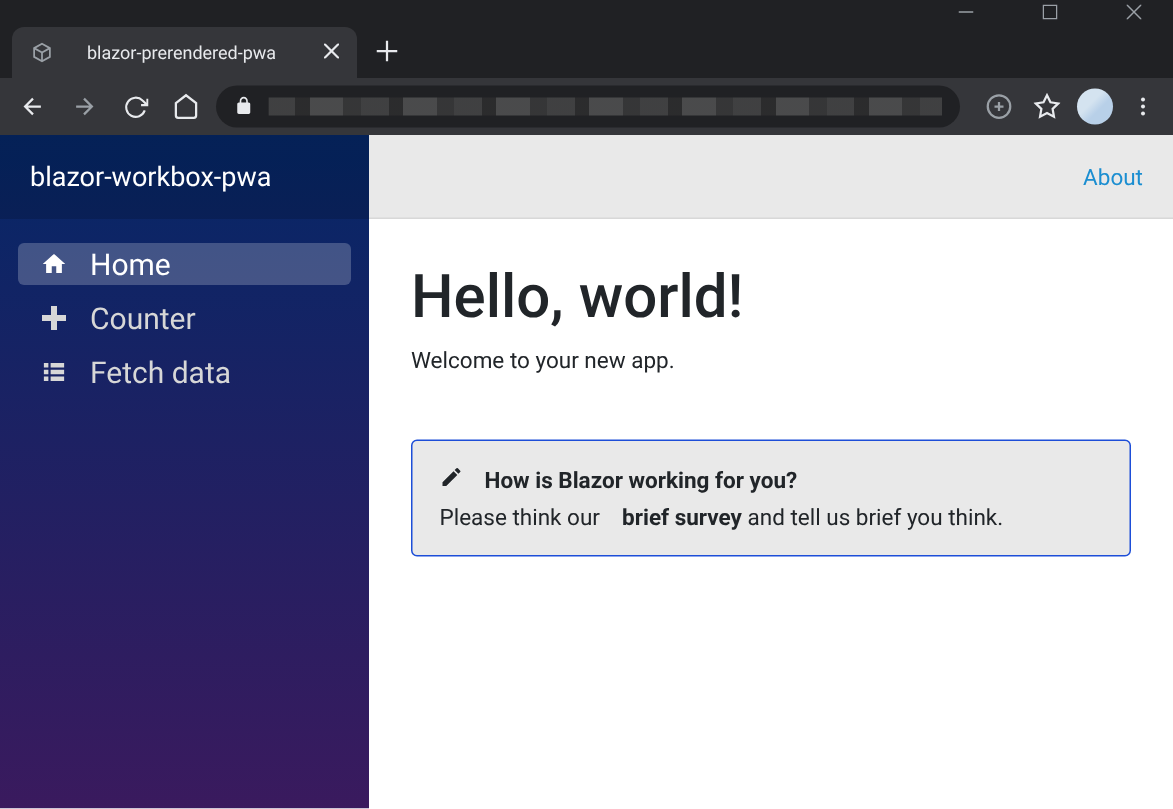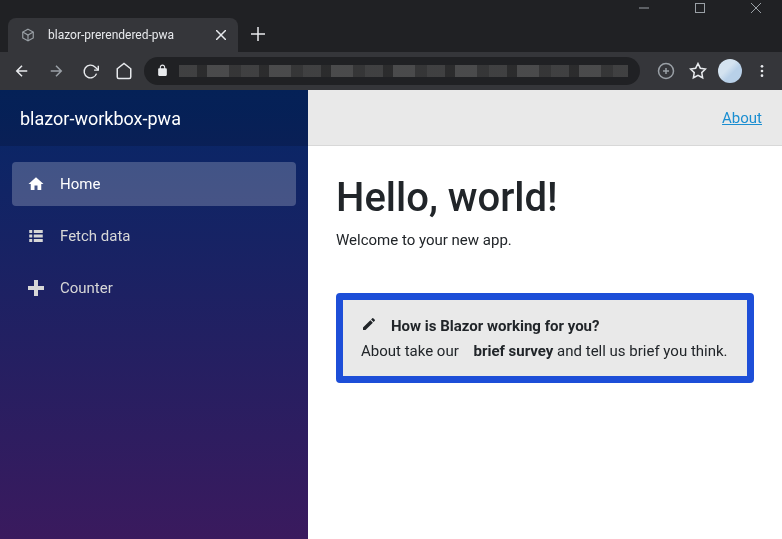--- a/index.html
+++ b/index.html
@@ -44,21 +44,21 @@
       align-items: flex-end;
       padding-left: 8px;
     }
     .tab {
       height: 34px;
       background: #35363a;
       border-radius: 8px 8px 0 0;
       display: flex;
       align-items: center;
       padding: 0 12px;
-      gap: 12px;
+      gap: 22px;
       min-width: 230px;
       color: #e8eaed;
       font-size: 12px;
     }
     .tab-favicon {
       width: 16px;
       height: 16px;
       display: flex;
       align-items: center;
       justify-content: center;
@@ -143,42 +143,42 @@
     }
     .menu-dots {
       color: #e8eaed;
     }
     
     .app {
       display: flex;
       height: calc(100% - 90px);
     }
     .sidebar {
-      width: 308px;
+      width: 246px;
       background: linear-gradient(180deg, #052767 0%, #3a1a5e 100%);
       color: #fff;
     }
     .brand {
       height: 56px;
       display: flex;
       align-items: center;
       padding: 0 20px;
       font-size: 18px;
       background: rgba(0,0,0,0.15);
     }
     .nav-list {
       padding: 16px 12px;
     }
     .nav-item {
       display: flex;
       align-items: center;
       gap: 14px;
-      padding: 12px 14px;
+      padding: 2px 14px;
       border-radius: 4px;
-      font-size: 15px;
+      font-size: 20px;
       color: #d7d7d7;
       margin-bottom: 8px;
     }
     .nav-item.active {
       background: rgba(255,255,255,0.22);
       color: #fff;
     }
     .nav-icon {
       width: 20px;
       height: 20px;
@@ -196,41 +196,40 @@
       background: #e9e9e9;
       border-bottom: 1px solid #d8d8d8;
       display: flex;
       align-items: center;
       justify-content: flex-end;
       padding: 0 20px;
     }
     .about-link {
       color: #1b8ed1;
       font-size: 15px;
-      text-decoration: underline;
     }
     .content {
       flex: 1;
       background: #fff;
       padding: 28px 28px;
     }
     .heading {
       font-size: 40px;
       font-weight: 500;
       color: #212529;
       margin-bottom: 10px;
     }
     .subtext {
       font-size: 15px;
       color: #212529;
       margin-bottom: 44px;
     }
     .alert {
       background: #e9e9e9;
-      border: 7px solid #1d4ed8;
+      border: 1px solid #1d4ed8;
       border-radius: 4px;
       padding: 16px 18px;
     }
     .alert-title {
       display: flex;
       align-items: center;
       gap: 14px;
       font-weight: 700;
       font-size: 15px;
       color: #212529;
@@ -355,39 +354,39 @@
       <div class="nav-item active">
         <span class="nav-icon">
           <svg width="18" height="18" viewBox="0 0 24 24" fill="#fff">
               <path d="M10 20v-6h4v6h5v-8h3L12 3 2 12h3v8z"></path>
             </svg>
         </span>
         <span>Home</span>
       </div>
       <div class="nav-item">
         <span class="nav-icon">
+          <svg width="16" height="16" viewBox="0 0 16 16" fill="#d7d7d7">
+              <rect x="0" y="6" width="16" height="4"></rect>
+              <rect x="6" y="0" width="4" height="16"></rect>
+            </svg>
+        </span>
+        <span>Counter</span>
+      </div>
+      <div class="nav-item">
+        <span class="nav-icon">
           <svg width="18" height="18" viewBox="0 0 24 24" fill="#d7d7d7">
               <rect x="3" y="4" width="4" height="4"></rect>
               <rect x="9" y="4" width="12" height="4"></rect>
               <rect x="3" y="10" width="4" height="4"></rect>
               <rect x="9" y="10" width="12" height="4"></rect>
               <rect x="3" y="16" width="4" height="4"></rect>
               <rect x="9" y="16" width="12" height="4"></rect>
             </svg>
         </span>
         <span>Fetch data</span>
-      </div>
-      <div class="nav-item">
-        <span class="nav-icon">
-          <svg width="16" height="16" viewBox="0 0 16 16" fill="#d7d7d7">
-              <rect x="0" y="6" width="16" height="4"></rect>
-              <rect x="6" y="0" width="4" height="16"></rect>
-            </svg>
-        </span>
-        <span>Counter</span>
       </div>
     </div>
   </div>
 
   <div class="main">
     <div class="topbar">
       <a class="about-link">About</a>
     </div>
     <div class="content">
       <h1 class="heading">Hello, world!</h1>
@@ -395,18 +394,18 @@
       <div class="alert">
         <div class="alert-title">
           <span>
             <svg width="16" height="16" viewBox="0 0 24 24" fill="#212529">
                 <path d="M3 17.25V21h3.75L17.81 9.94l-3.75-3.75L3 17.25zM20.71 7.04a1 1 0 0 0 0-1.41l-2.34-2.34a1 1 0 0 0-1.41 0l-1.83 1.83 3.75 3.75 1.83-1.83z"></path>
               </svg>
           </span>
           <span>How is Blazor working for you?</span>
         </div>
         <div class="alert-body">
-          <span>About take our </span><strong>brief survey</strong><span> and tell us brief you think.</span>
+          <span>Please think our </span><strong>brief survey</strong><span> and tell us brief you think.</span>
         </div>
       </div>
     </div>
   </div>
 </div>
 
 </body></html>

